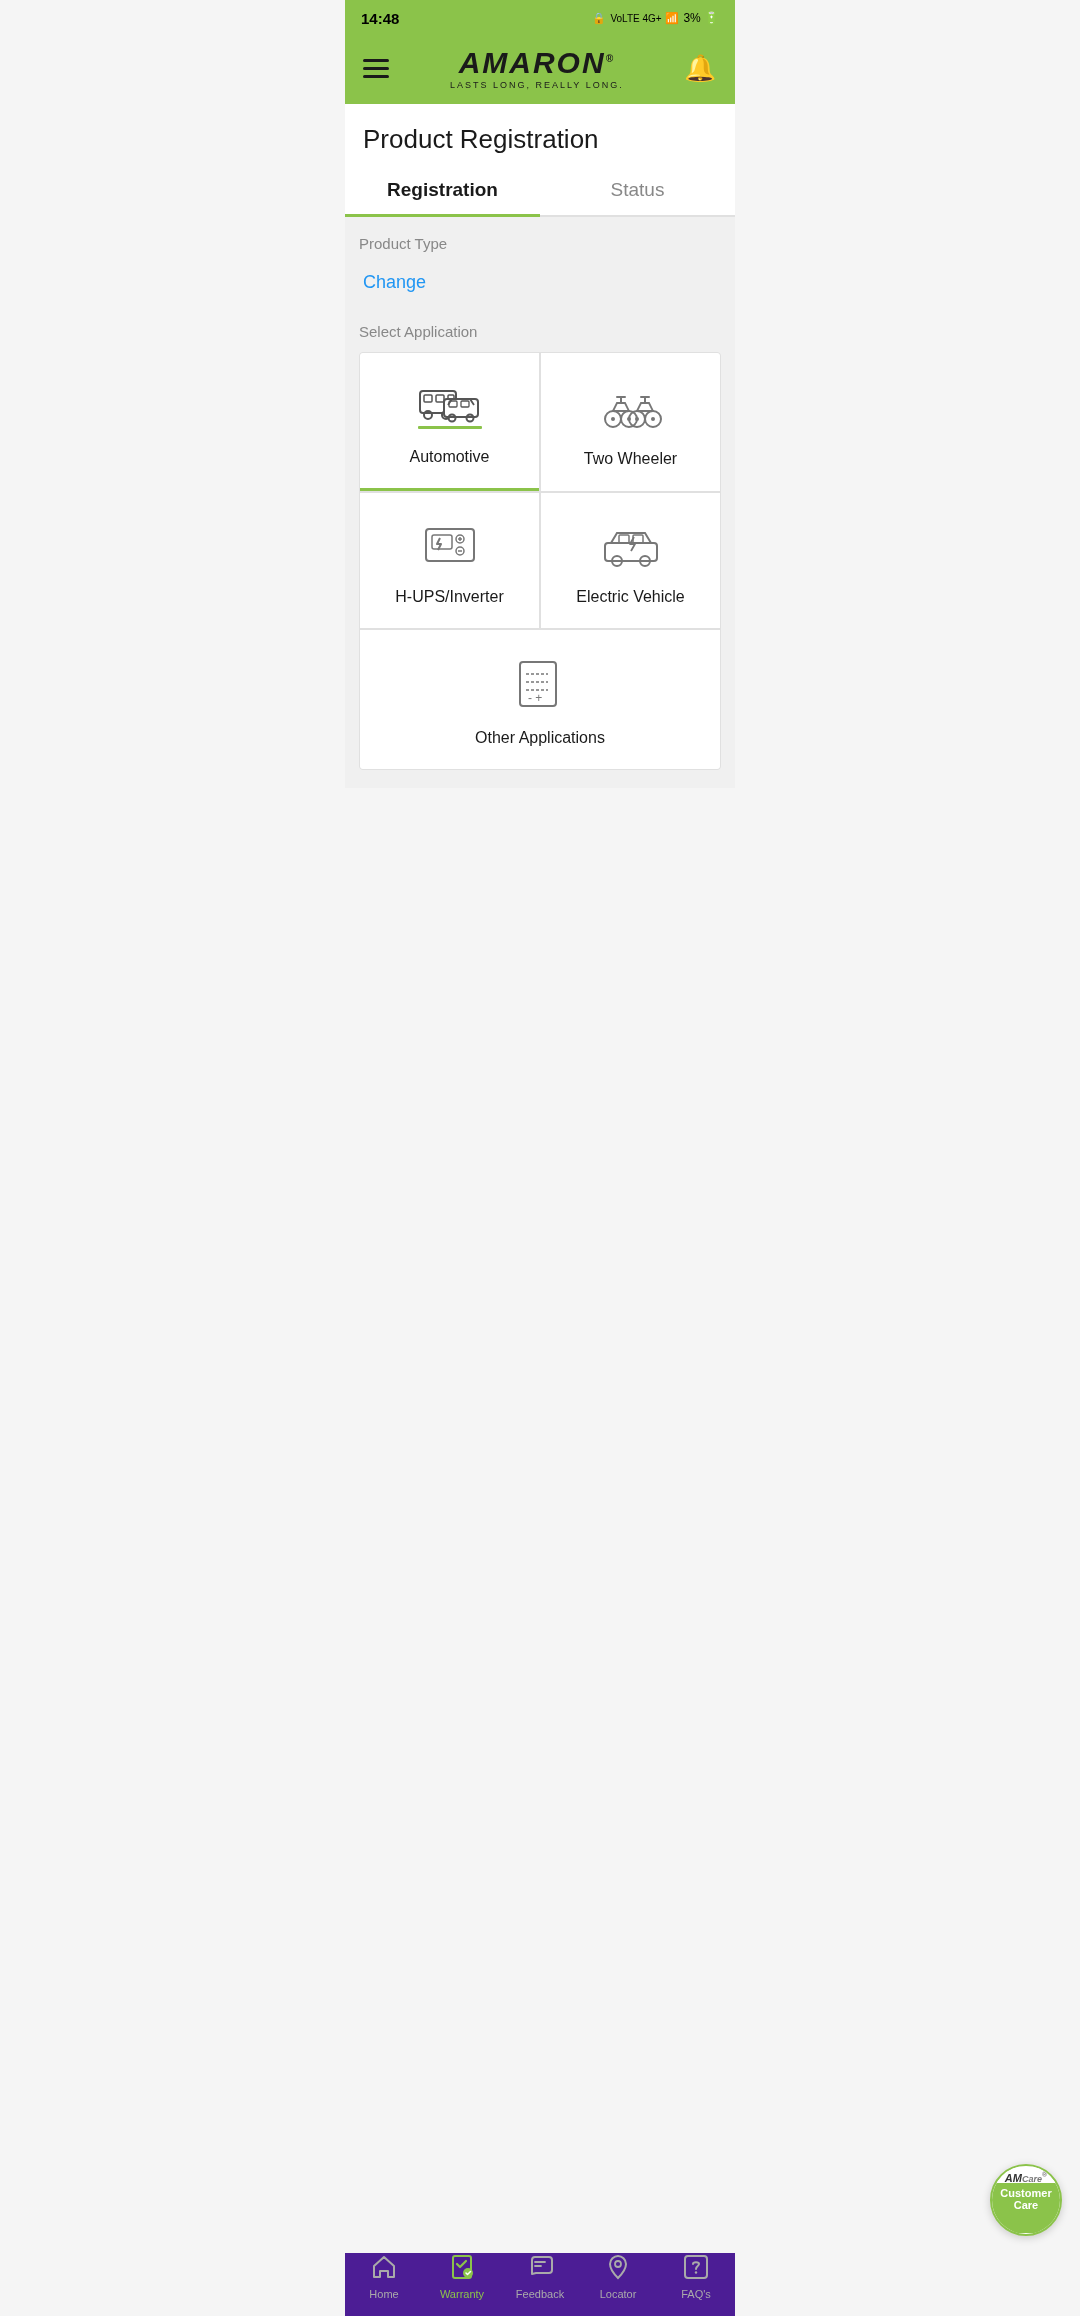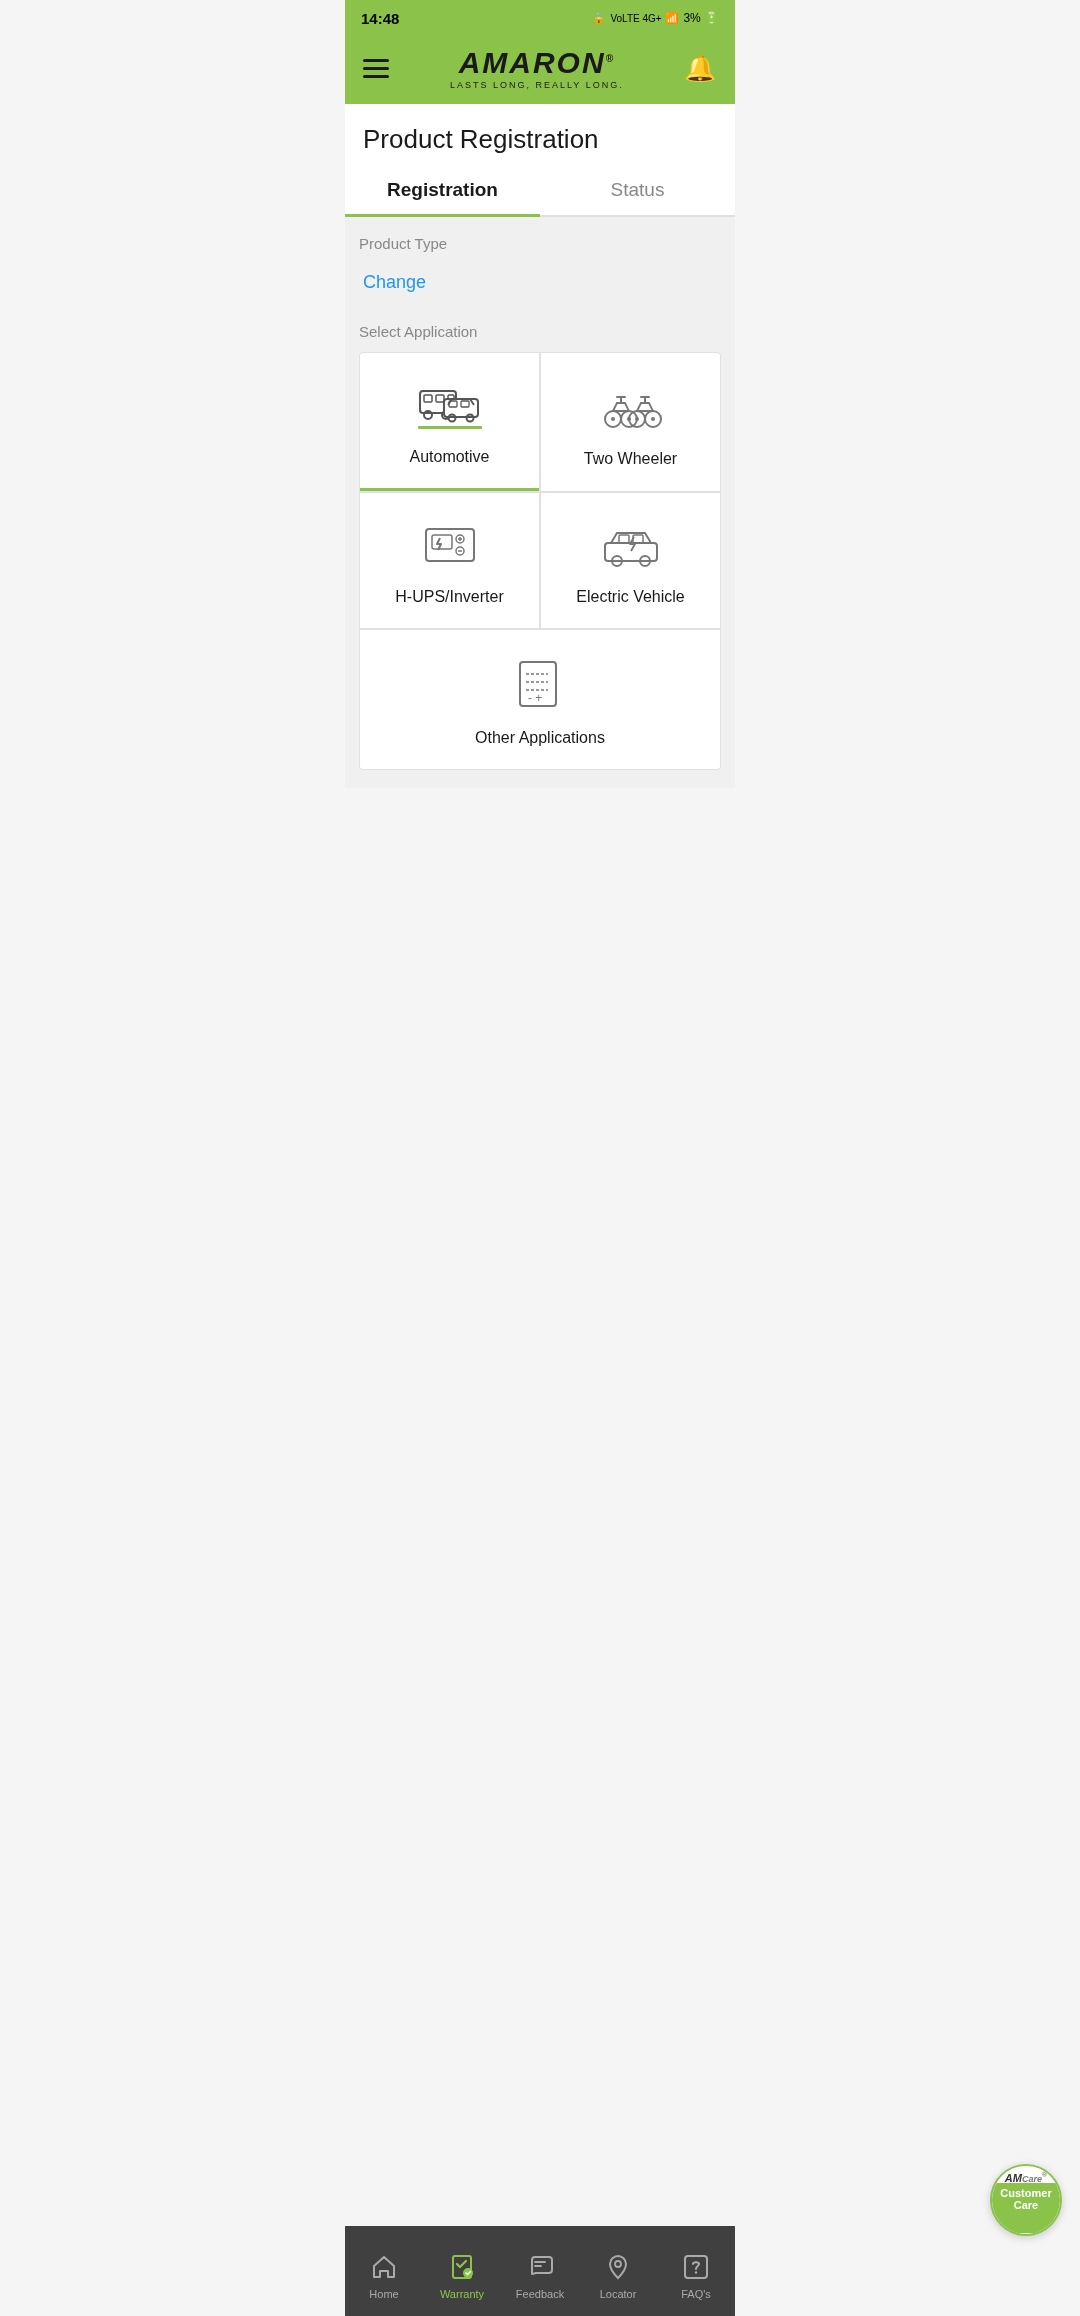--- a/index.html
+++ b/index.html
@@ -241,25 +241,25 @@
       padding: 4px 2px 22px;
     }
 
     
     .bottom-nav {
       position: fixed;
       bottom: 0;
       left: 50%;
       transform: translateX(-50%);
       width: 390px;
-      background: #404040;
+      background: #4c1d95;
       display: flex;
       justify-content: space-around;
       align-items: center;
-      padding: 28px 0 16px;
+      padding: 1px 0 16px;
       z-index: 200;
     }
     .nav-item {
       display: flex;
       flex-direction: column;
       align-items: center;
       gap: 4px;
       cursor: pointer;
       min-width: 60px;
     }

